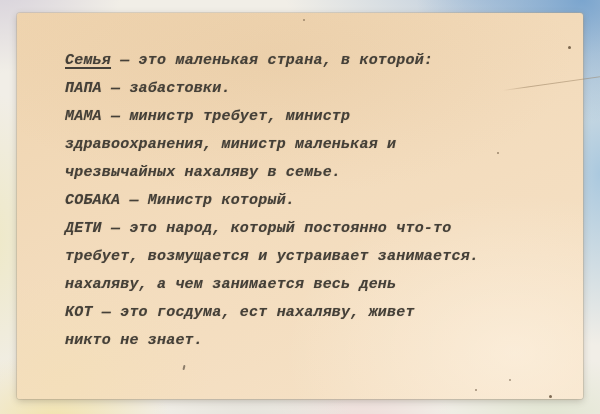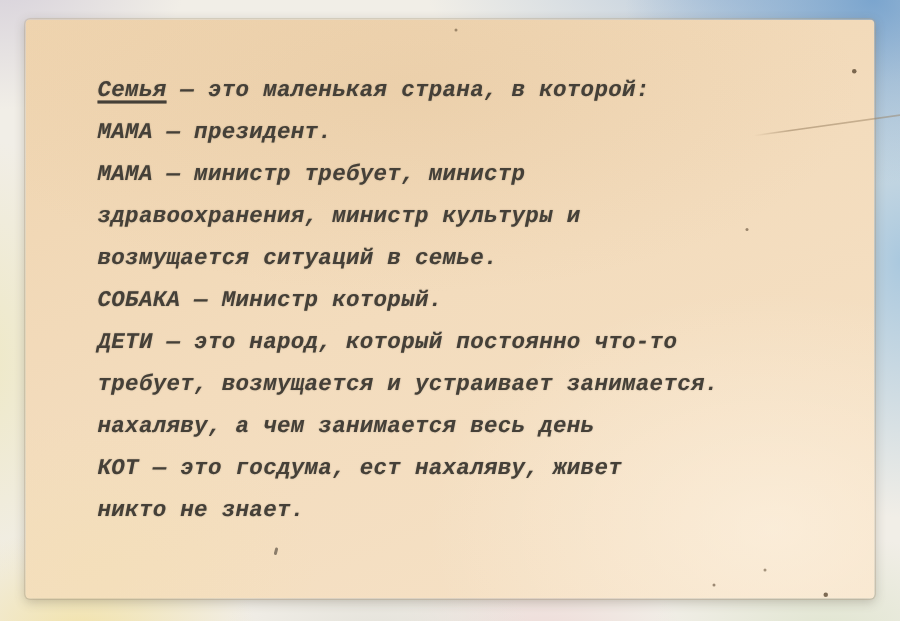--- a/index.html
+++ b/index.html
@@ -84,24 +84,24 @@
     transform: rotate(14deg);
   }
 </style>
 </head>
 <body>
 
 <div id="backdrop">
   <div id="paper">
     <div id="note-text">
       <p class="tline"><span class="underlined">Семья</span><span> — это маленькая страна, в которой:</span></p>
-      <p class="tline">МАМА — президент.</p>
+      <p class="tline">ПАПА — забастовки.</p>
       <p class="tline">МАМА — министр требует, министр</p>
-      <p class="tline">здравоохранения, министр культуры и</p>
-      <p class="tline">возмущается ситуаций в семье.</p>
+      <p class="tline">здравоохранения, министр маленькая и</p>
+      <p class="tline">чрезвычайных нахаляву в семье.</p>
       <p class="tline">СОБАКА — Министр который.</p>
       <p class="tline">ДЕТИ — это народ, который постоянно что-то</p>
       <p class="tline">требует, возмущается и устраивает занимается.</p>
       <p class="tline">нахаляву, а чем занимается весь день</p>
       <p class="tline">КОТ — это госдума, ест нахаляву, живет</p>
       <p class="tline">никто не знает.</p>
     </div>
     <div class="crease"></div>
     <div class="speck s1"></div>
     <div class="speck s2"></div>

